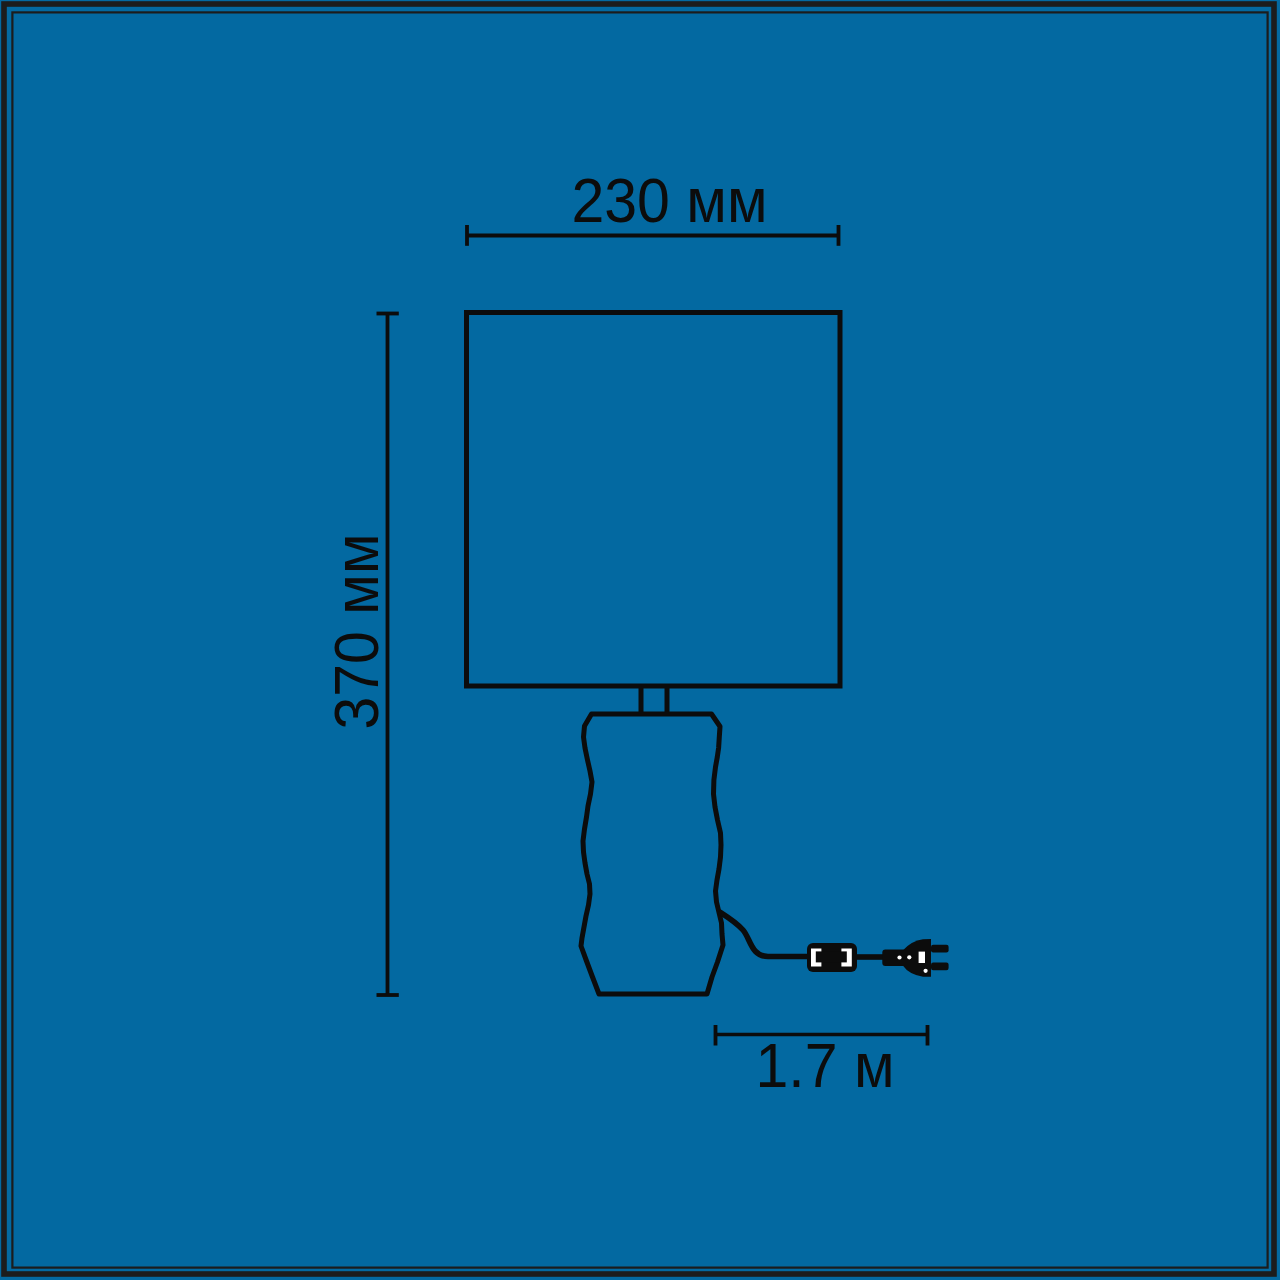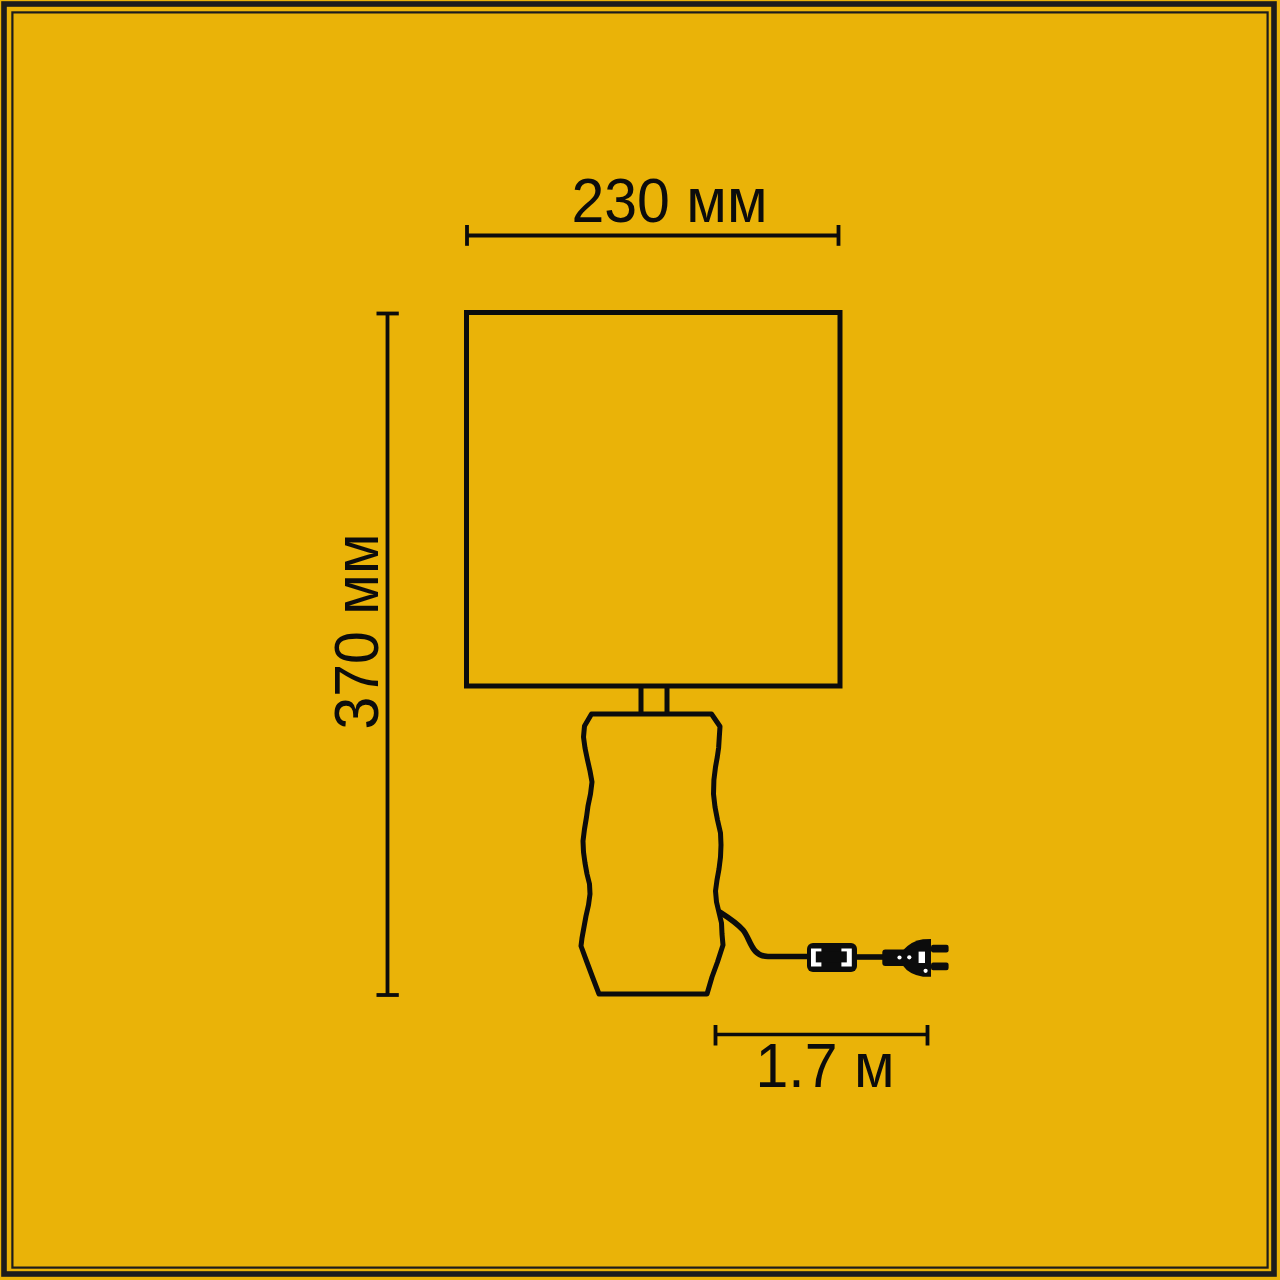--- a/index.html
+++ b/index.html
@@ -1,16 +1,16 @@
 <!DOCTYPE html>
 <html><head>
 <meta charset="utf-8">
 <style>
   html,body{margin:0;padding:0;background:#fff;}
-  .page{position:relative;width:1280px;height:1280px;background:#eab308;}
+  .page{position:relative;width:1280px;height:1280px;background:#0369a1;}
   svg{display:block;}
   text{font-family:"Liberation Sans",sans-serif;fill:#0c0c0c;}
 </style>
 </head>
 <body>
 <div class="page">
 <svg width="1280" height="1280" viewBox="0 0 1280 1280">
 
   <rect x="4" y="4" width="1270" height="1270" fill="none" stroke="#1c1c1c" stroke-width="5.6"></rect>
 

